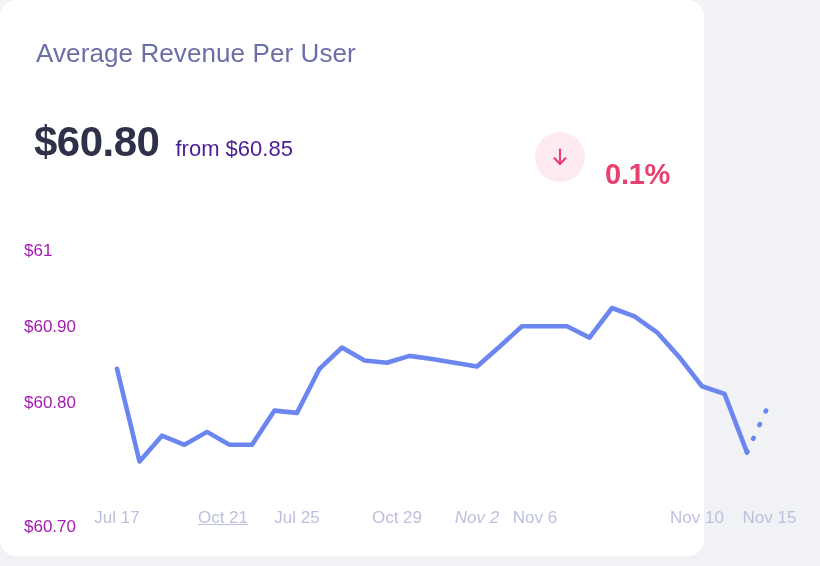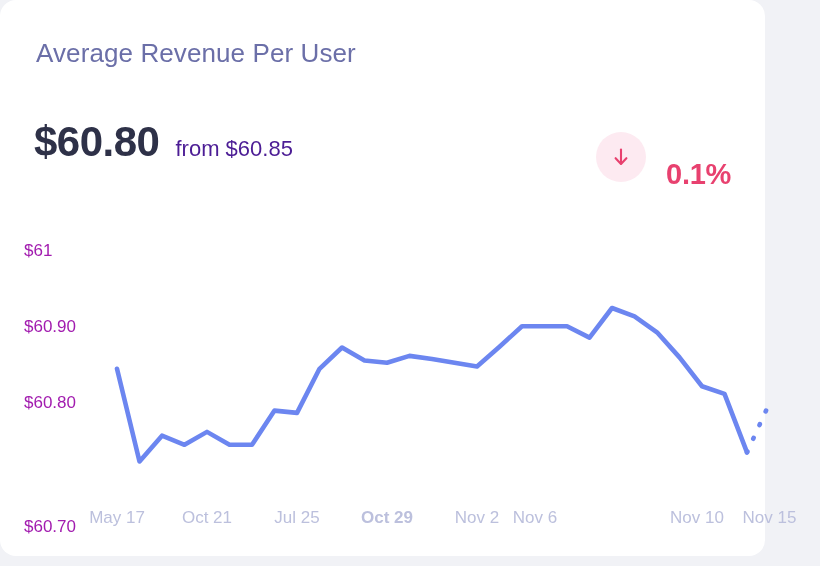--- a/index.html
+++ b/index.html
@@ -8,21 +8,21 @@
     width: 820px;
     height: 566px;
     background: #f1f2f6;
     font-family: "Liberation Sans", sans-serif;
     overflow: hidden;
   }
   #card {
     position: absolute;
     left: 0;
     top: 0;
-    width: 765px;
+    width: 704px;
     height: 556px;
     background: #ffffff;
     border-radius: 16px;
     box-sizing: border-box;
   }
   #chart-title {
     position: absolute;
     left: 36px;
     top: 38px;
     font-size: 26px;
@@ -131,23 +131,23 @@
       </svg>
   </div>
 
   <div id="y-axis">
       <div class="y-tick-label" style="top: 251px;">$61</div>
       <div class="y-tick-label" style="top: 327px;">$60.90</div>
       <div class="y-tick-label" style="top: 403px;">$60.80</div>
       <div class="y-tick-label" style="top: 479px; margin-top: 48px;">$60.70</div>
     </div>
   <div id="x-axis">
-      <div class="x-tick-label" style="left: 117px;">May 17</div>
-      <div class="x-tick-label" style="left: 207px;">Oct 21</div>
+      <div class="x-tick-label" style="left: 117px;">Jul 17</div>
+      <div class="x-tick-label" style="left: 223px; text-decoration: underline;">Oct 21</div>
       <div class="x-tick-label" style="left: 297px;">Jul 25</div>
-      <div class="x-tick-label" style="left: 387px; font-weight: bold;">Oct 29</div>
-      <div class="x-tick-label" style="left: 477px;">Nov 2</div>
+      <div class="x-tick-label" style="left: 397px;">Oct 29</div>
+      <div class="x-tick-label" style="left: 477px; font-style: italic;">Nov 2</div>
       <div class="x-tick-label" style="left: 535px;">Nov 6</div>
       <div class="x-tick-label" style="left: 657px; margin-left: 40px;">Nov 10</div>
       <div class="x-tick-label" style="left: 769.5px;">Nov 15</div>
     </div>
 
 </div>
 
 </body></html>

